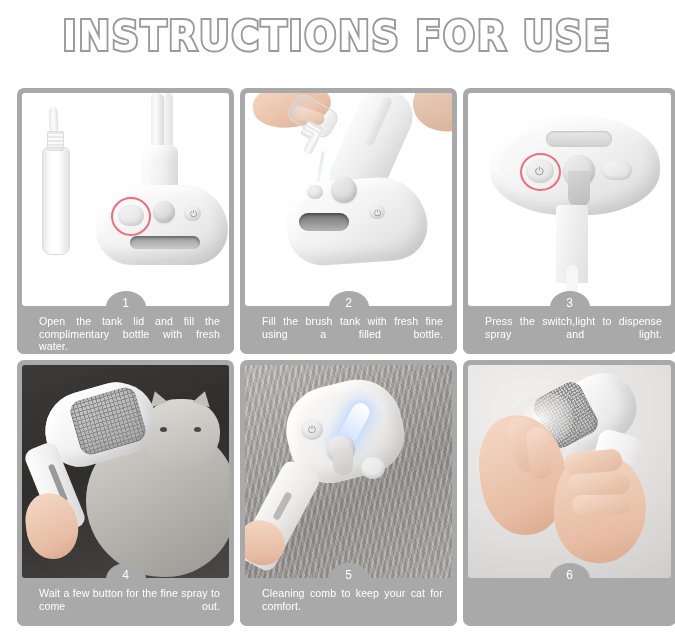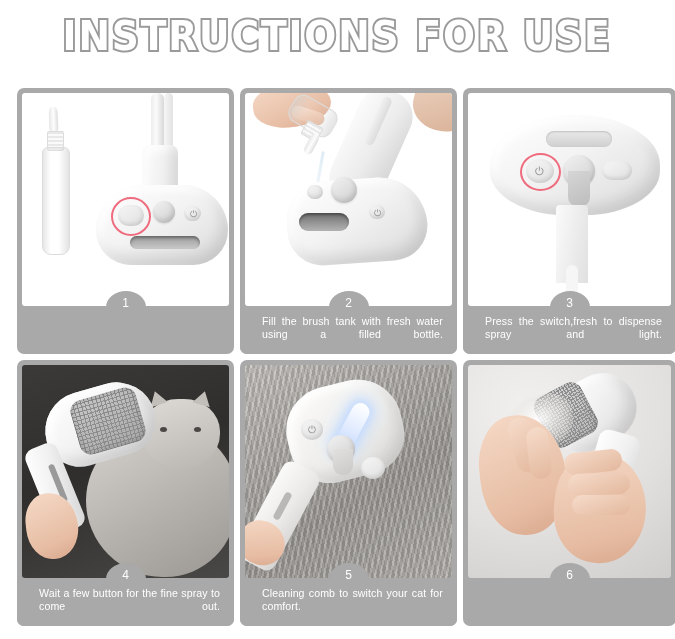--- a/index.html
+++ b/index.html
@@ -308,20 +308,23 @@
           <div class="dev-head" style="left:74px;top:92px;width:132px;height:80px;border-radius:60px 60px 46px 46px;"></div>
           <div class="oval-btn" style="left:96px;top:112px;width:26px;height:21px;"></div>
           <div class="hilite-ring" style="left:89px;top:104px;width:40px;height:39px;"></div>
           <div class="knob" style="left:131px;top:108px;width:22px;height:22px;"></div>
           <div class="oval-btn" style="left:162px;top:113px;width:17px;height:15px;"></div>
           <div class="power-glyph" style="left:168px;top:117px;">⏻</div>
           <div class="slot" style="left:108px;top:143px;width:70px;height:13px;"></div>
         </div>
       </div>
       <div class="badge">1</div>
+      <div class="caption">
+        <div class="caption-text">Open the tank lid and fill the complimentary bottle with fresh water.</div>
+      </div>
     </div>
 
     <div class="card framed">
       <div class="photo">
         <div class="photo-inner scene">
 
           <div class="hand" style="left:8px;top:-10px;width:78px;height:44px;transform:rotate(-8deg);"></div>
           <div class="finger" style="left:46px;top:16px;width:34px;height:13px;transform:rotate(18deg);"></div>
 
           <div class="bottle-body" style="left:44px;top:8px;width:46px;height:28px;transform:rotate(30deg);border-radius:10px;"></div>
@@ -338,42 +341,42 @@
           <div class="dev-head" style="left:42px;top:86px;width:140px;height:84px;border-radius:44px 56px 40px 40px;transform:rotate(-4deg);"></div>
           <div class="knob" style="left:86px;top:84px;width:26px;height:26px;"></div>
           <div class="oval-btn" style="left:62px;top:92px;width:16px;height:14px;"></div>
           <div class="oval-btn" style="left:124px;top:112px;width:16px;height:14px;"></div>
           <div class="power-glyph" style="left:129px;top:116px;">⏻</div>
           <div class="slot" style="left:54px;top:120px;width:50px;height:18px;background:linear-gradient(180deg,#6f6f6f,#b4b4b4);"></div>
         </div>
       </div>
       <div class="badge">2</div>
       <div class="caption">
-        <div class="caption-text">Fill the brush tank with fresh water using a filled bottle.</div>
+        <div class="caption-text">Fill the brush tank with fresh fine using a filled bottle.</div>
       </div>
     </div>
 
     <div class="card framed">
       <div class="photo">
         <div class="photo-inner scene">
           <div class="dev-head" style="left:22px;top:22px;width:170px;height:100px;border-radius:50% 50% 44% 44%;"></div>
           <div class="slot" style="left:78px;top:38px;width:66px;height:16px;background:linear-gradient(180deg,#e9e9e9,#cfcfcf);box-shadow:inset 0 1px 2px rgba(0,0,0,.18);"></div>
           <div class="oval-btn" style="left:58px;top:66px;width:28px;height:24px;border-radius:50%;"></div>
           <div class="power-glyph" style="left:67px;top:73px;font-size:11px;">⏻</div>
           <div class="hilite-ring" style="left:52px;top:60px;width:41px;height:38px;"></div>
           <div class="knob" style="left:95px;top:62px;width:32px;height:32px;"></div>
           <div style="position:absolute;left:100px;top:78px;width:22px;height:36px;background:linear-gradient(150deg,#d6d6d6,#bcbcbc);border-radius:0 0 10px 10px;"></div>
           <div class="oval-btn" style="left:134px;top:68px;width:30px;height:19px;"></div>
           <div class="dev-neck" style="left:88px;top:112px;width:32px;height:78px;background:linear-gradient(100deg,#fbfbfb,#e0e0e0);border-radius:4px 4px 0 0;"></div>
           <div class="dev-neck" style="left:98px;top:172px;width:12px;height:30px;background:#f6f6f6;"></div>
         </div>
       </div>
       <div class="badge">3</div>
       <div class="caption">
-        <div class="caption-text">Press the switch,fresh to dispense spray and light.</div>
+        <div class="caption-text">Press the switch,light to dispense spray and light.</div>
       </div>
     </div>
 
     <div class="card bleed">
       <div class="photo">
         <div class="photo-inner scene">
           <div class="bg-dark"></div>
 
           <div class="cat-body" style="left:64px;top:62px;width:150px;height:150px;"></div>
           <div class="cat-head" style="left:120px;top:34px;width:78px;height:70px;"></div>
@@ -409,21 +412,21 @@
           <div class="knob" style="left:82px;top:70px;width:28px;height:28px;"></div>
           <div style="position:absolute;left:88px;top:84px;width:20px;height:26px;background:linear-gradient(150deg,#e2e1df,#c9c8c6);border-radius:0 0 9px 9px;"></div>
           <div class="oval-btn" style="left:116px;top:92px;width:24px;height:22px;border-radius:50%;"></div>
           <div class="handle" style="left:14px;top:96px;width:40px;height:110px;transform:rotate(28deg);background:linear-gradient(100deg,#fbfbf9,#ebeae8 55%,#d4d3d1);"></div>
           <div style="position:absolute;left:34px;top:126px;width:7px;height:30px;background:#b9b8b6;border-radius:5px;transform:rotate(28deg);"></div>
           <div class="hand" style="left:-6px;top:156px;width:46px;height:44px;transform:rotate(16deg);"></div>
         </div>
       </div>
       <div class="badge">5</div>
       <div class="caption">
-        <div class="caption-text">Cleaning comb to switch your cat for comfort.</div>
+        <div class="caption-text">Cleaning comb to keep your cat for comfort.</div>
       </div>
     </div>
 
     <div class="card bleed">
       <div class="photo">
         <div class="photo-inner scene">
           <div class="bg-studio"></div>
 
           <div class="dev-head" style="left:78px;top:14px;width:92px;height:68px;border-radius:42px;transform:rotate(-28deg);"></div>
           <div class="brush-pad" style="left:72px;top:22px;width:52px;height:56px;transform:rotate(-28deg);background:repeating-linear-gradient(86deg,#8f8f8f 0 1px,rgba(0,0,0,0) 1px 3px),repeating-linear-gradient(-4deg,#8f8f8f 0 1px,rgba(0,0,0,0) 1px 3px),linear-gradient(160deg,#dcdcdc,#b6b6b6);"></div>

